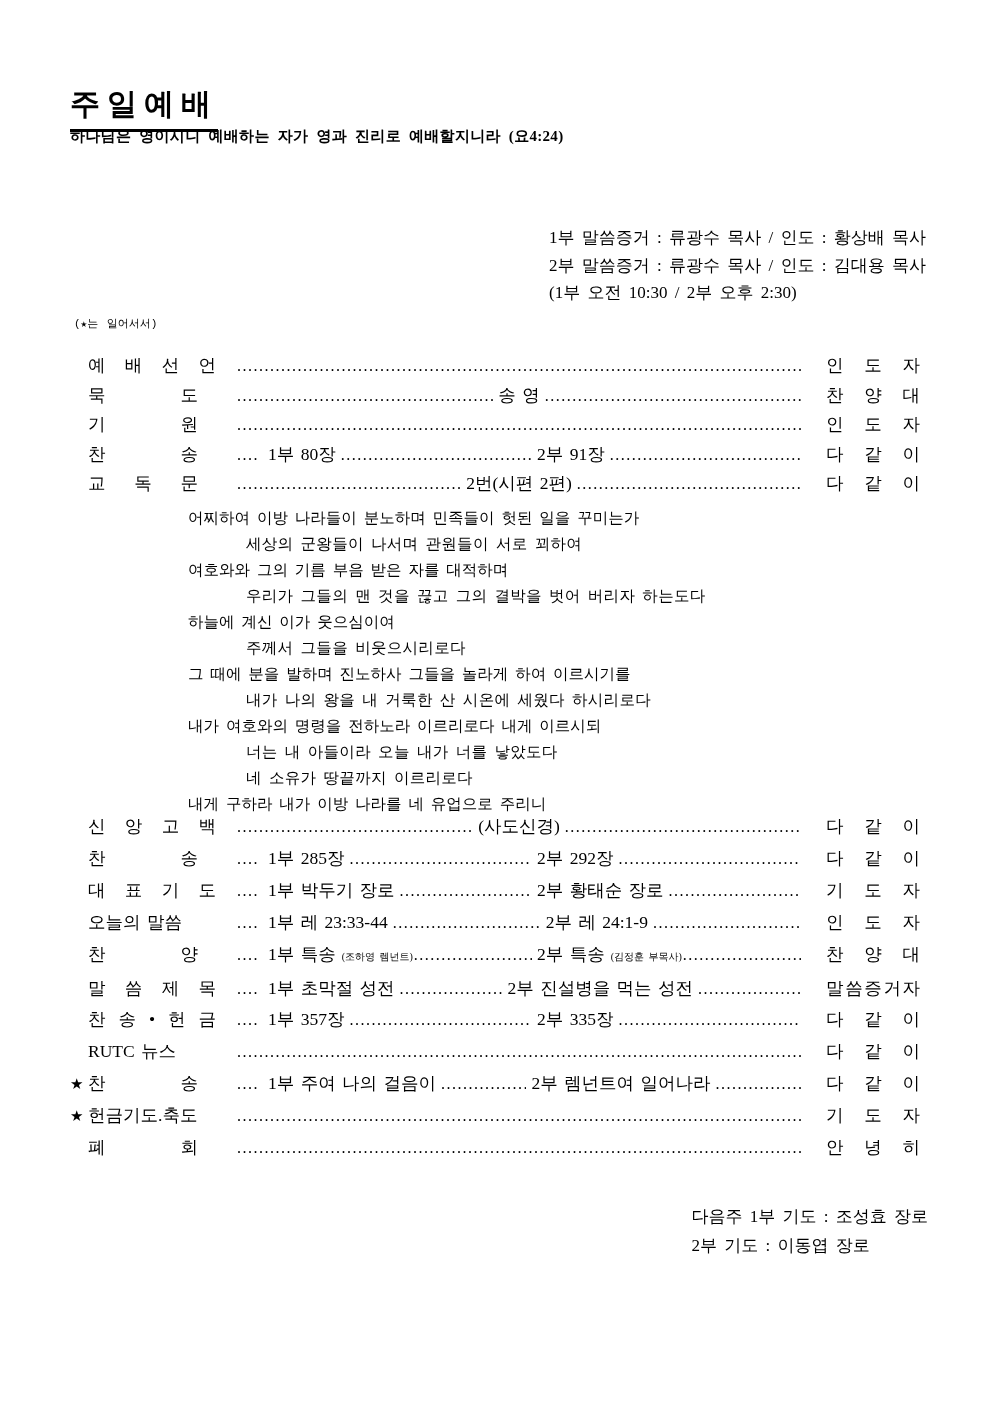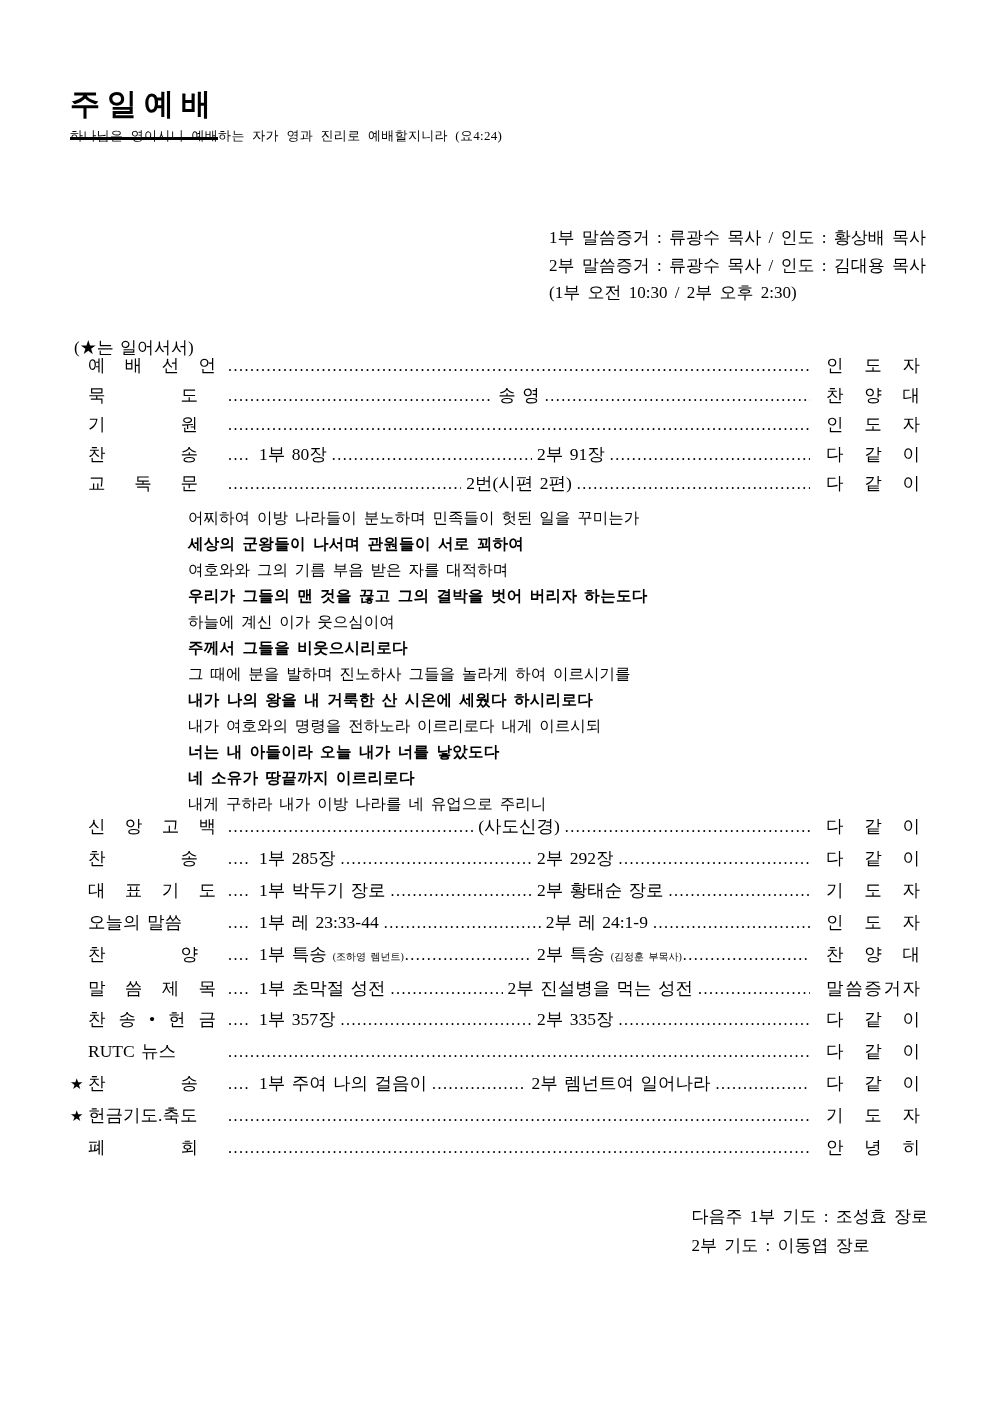--- a/index.html
+++ b/index.html
@@ -7,59 +7,59 @@
     width:992px;height:1403px;position:relative;
     font-family:"Liberation Serif",serif;
     color:#000;
     -webkit-font-smoothing:antialiased;
   }
   .sheet{position:absolute;inset:0;background:#fff;}
 
   .title{
     position:absolute;left:70px;top:84px;
     font-size:30px;font-weight:bold;letter-spacing:7px;
-    border-bottom:3px solid #000;padding-bottom:12px;display:inline-block;
+    border-bottom:3px solid #000;padding-bottom:4px;display:inline-block;
   }
   .subtitle{
     position:absolute;left:70px;top:127px;
-    font-size:13px;word-spacing:4px;letter-spacing:0.3px;
+    font-size:15px;word-spacing:4px;letter-spacing:0.3px;font-weight:bold;
   }
 
   .service-info{
     position:absolute;right:66px;top:224px;text-align:left;
     font-size:17px;line-height:27.5px;word-spacing:3px;
   }
 
-  .stand-note{position:absolute;left:74px;top:336px;font-size:17px;word-spacing:2px;}
+  .stand-note{position:absolute;left:74px;top:316px;font-size:11px;word-spacing:2px;font-family:Liberation Mono, monospace;}
 
   .order-group{position:absolute;left:70px;right:72px;}
   #order-group-1{top:351px;}
   #order-group-2{top:811px;}
   #order-group-1 .row{line-height:29.6px;}
   #order-group-2 .row{line-height:30.9px;}
 
   .row{display:flex;align-items:baseline;font-size:17.5px;word-spacing:2px;}
   .star{width:18px;flex:0 0 18px;font-size:15px;}
   .label{min-width:128px;white-space:nowrap;flex-shrink:0;}
   .label.spread{width:128px;min-width:0;display:flex;justify-content:space-between;}
   .label.spread.narrow{width:110px;margin-right:18px;}
-  .mid{flex:1;display:flex;align-items:baseline;margin:0 12px;overflow:hidden;min-width:0;}
+  .mid{flex:1;display:flex;align-items:baseline;margin:0 21px;overflow:hidden;min-width:0;}
   .leader{flex:1 1 0;overflow:hidden;white-space:nowrap;min-width:10px;}
   .leader::after{
     content:"................................................................................................................................................................";
     letter-spacing:1.5px;font-size:16px;
   }
   .dotfix{letter-spacing:1.5px;font-size:16px;margin-right:4px;white-space:nowrap;}
   .mtext{margin:0 5px;white-space:nowrap;}
   .mtext.small{font-size:10px;margin:0 1px;}
   .role{width:94px;flex:0 0 94px;display:flex;justify-content:space-between;margin-left:4px;white-space:nowrap;}
 
   .reading{position:absolute;left:188px;top:505px;font-size:15.5px;line-height:26px;word-spacing:3px;}
   .reading .rline{white-space:nowrap;}
-  .reading .rline.bold{font-weight:bold;letter-spacing:0.3px;}
+  .reading .rline.bold{font-weight:normal;margin-left:58px;letter-spacing:0.3px;}
 
   .footer-info{
     position:absolute;right:64px;top:1203px;text-align:left;
     font-size:17px;line-height:28.5px;word-spacing:3px;
   }
 </style>
 </head>
 <body>
 
 <div class="sheet">

